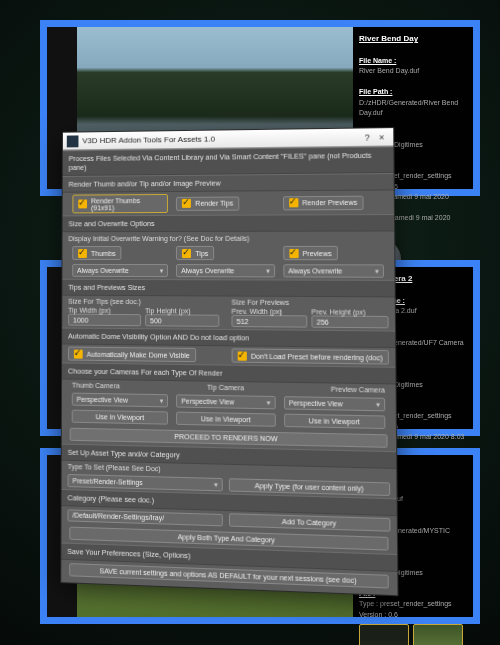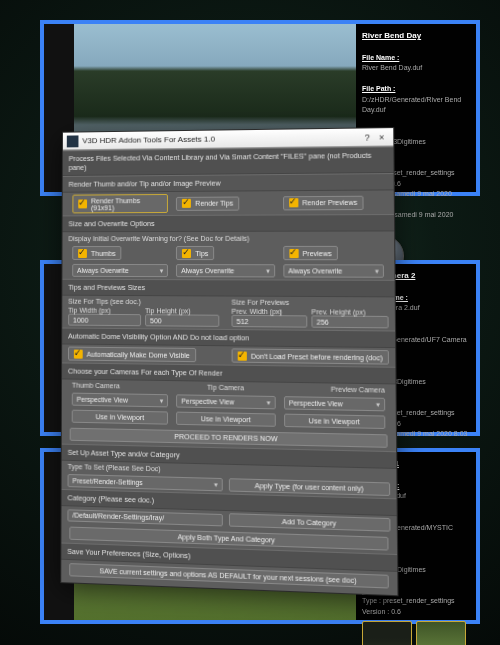--- a/index.html
+++ b/index.html
@@ -9,21 +9,21 @@
     font-family: Arial, sans-serif;
     font-size: 8px;
     color: #ccc;
     position: relative;
     overflow: hidden;
   }
 
   
   .card {
     position: absolute;
-    border: 4px solid #3b82f6;
+    border: 7px solid #3b82f6;
     background: #111;
     display: flex;
     padding-left: 30px;
   }
   .card-img {
     background: #334;
     position: relative;
     flex-shrink: 0;
   }
   .card-meta {

